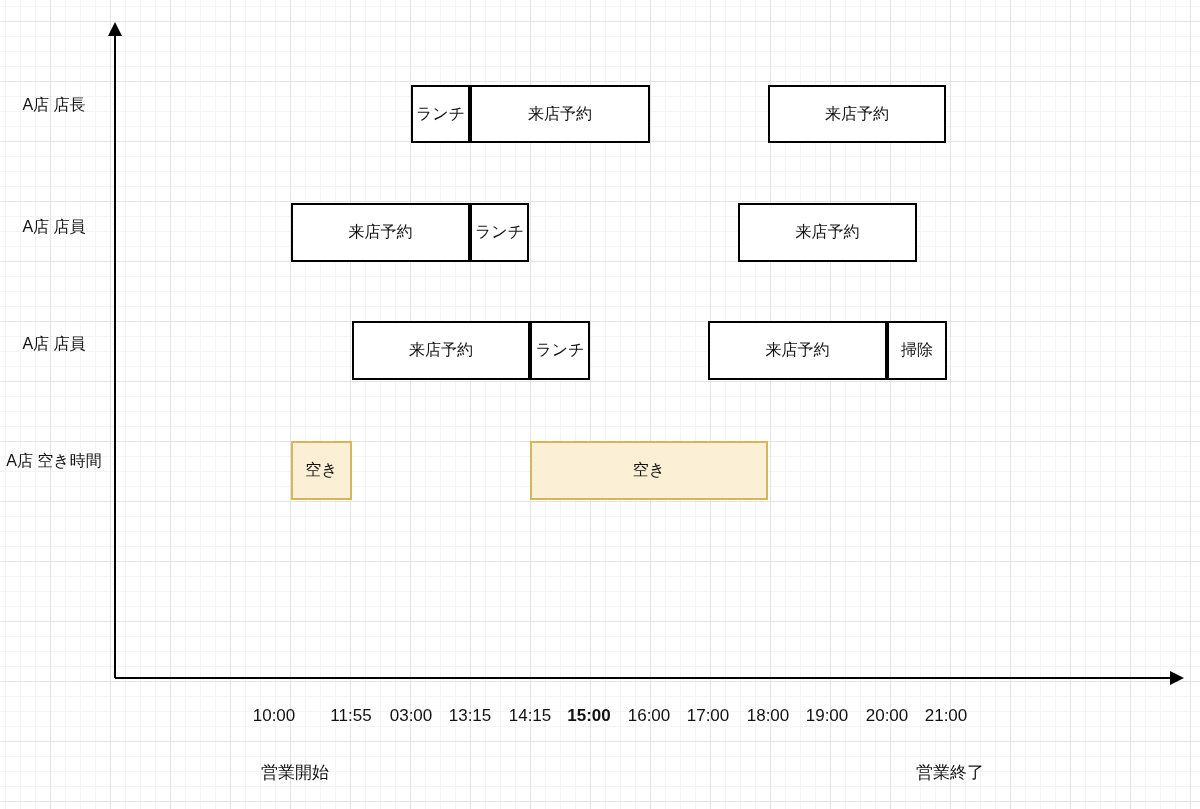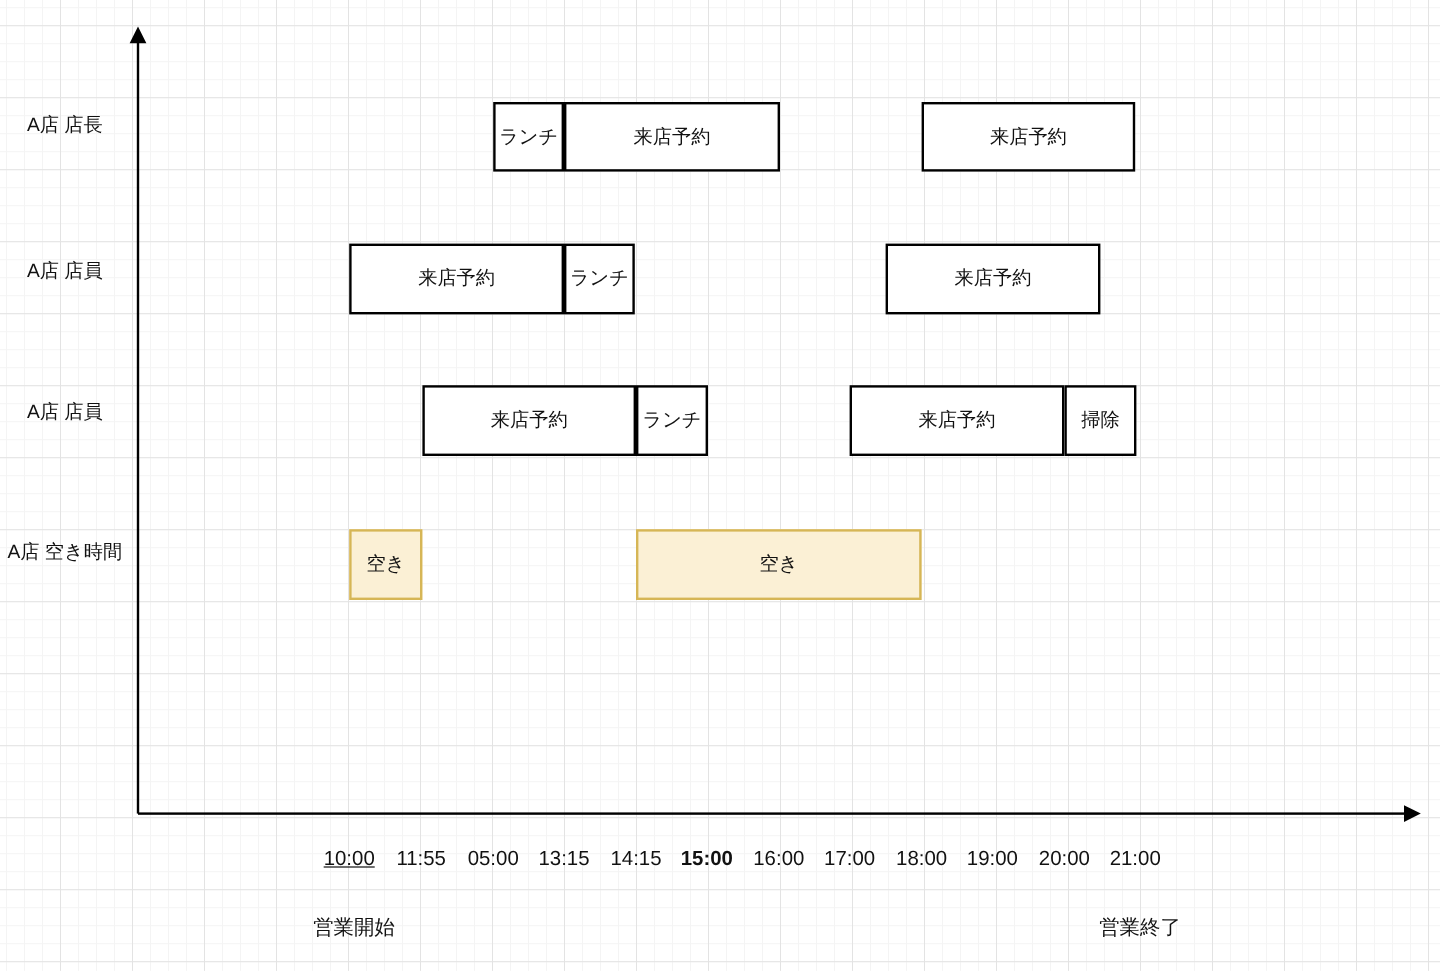--- a/index.html
+++ b/index.html
@@ -96,23 +96,23 @@
   <div class="block" style="left:738px;top:203px;width:179px;height:59px;">来店予約</div>
 
   <div class="block" style="left:352px;top:321px;width:178px;height:59px;">来店予約</div>
   <div class="block" style="left:530px;top:321px;width:60px;height:59px;">ランチ</div>
   <div class="block" style="left:708px;top:321px;width:179px;height:59px;">来店予約</div>
   <div class="block" style="left:887px;top:321px;width:60px;height:59px;">掃除</div>
 
   <div class="block free" style="left:291px;top:441px;width:61px;height:59px;">空き</div>
   <div class="block free" style="left:530px;top:441px;width:238px;height:59px;">空き</div>
 
-  <div class="tick" style="left:291px;text-decoration:underline;">10:00</div>
+  <div class="tick" style="left:274px;">10:00</div>
   <div class="tick" style="left:351px;">11:55</div>
-  <div class="tick" style="left:411px;">05:00</div>
+  <div class="tick" style="left:411px;">03:00</div>
   <div class="tick" style="left:470px;">13:15</div>
   <div class="tick" style="left:530px;">14:15</div>
   <div class="tick" style="left:589px;font-weight:bold;">15:00</div>
   <div class="tick" style="left:649px;">16:00</div>
   <div class="tick" style="left:708px;">17:00</div>
   <div class="tick" style="left:768px;">18:00</div>
   <div class="tick" style="left:827px;">19:00</div>
   <div class="tick" style="left:887px;">20:00</div>
   <div class="tick" style="left:946px;">21:00</div>
 

